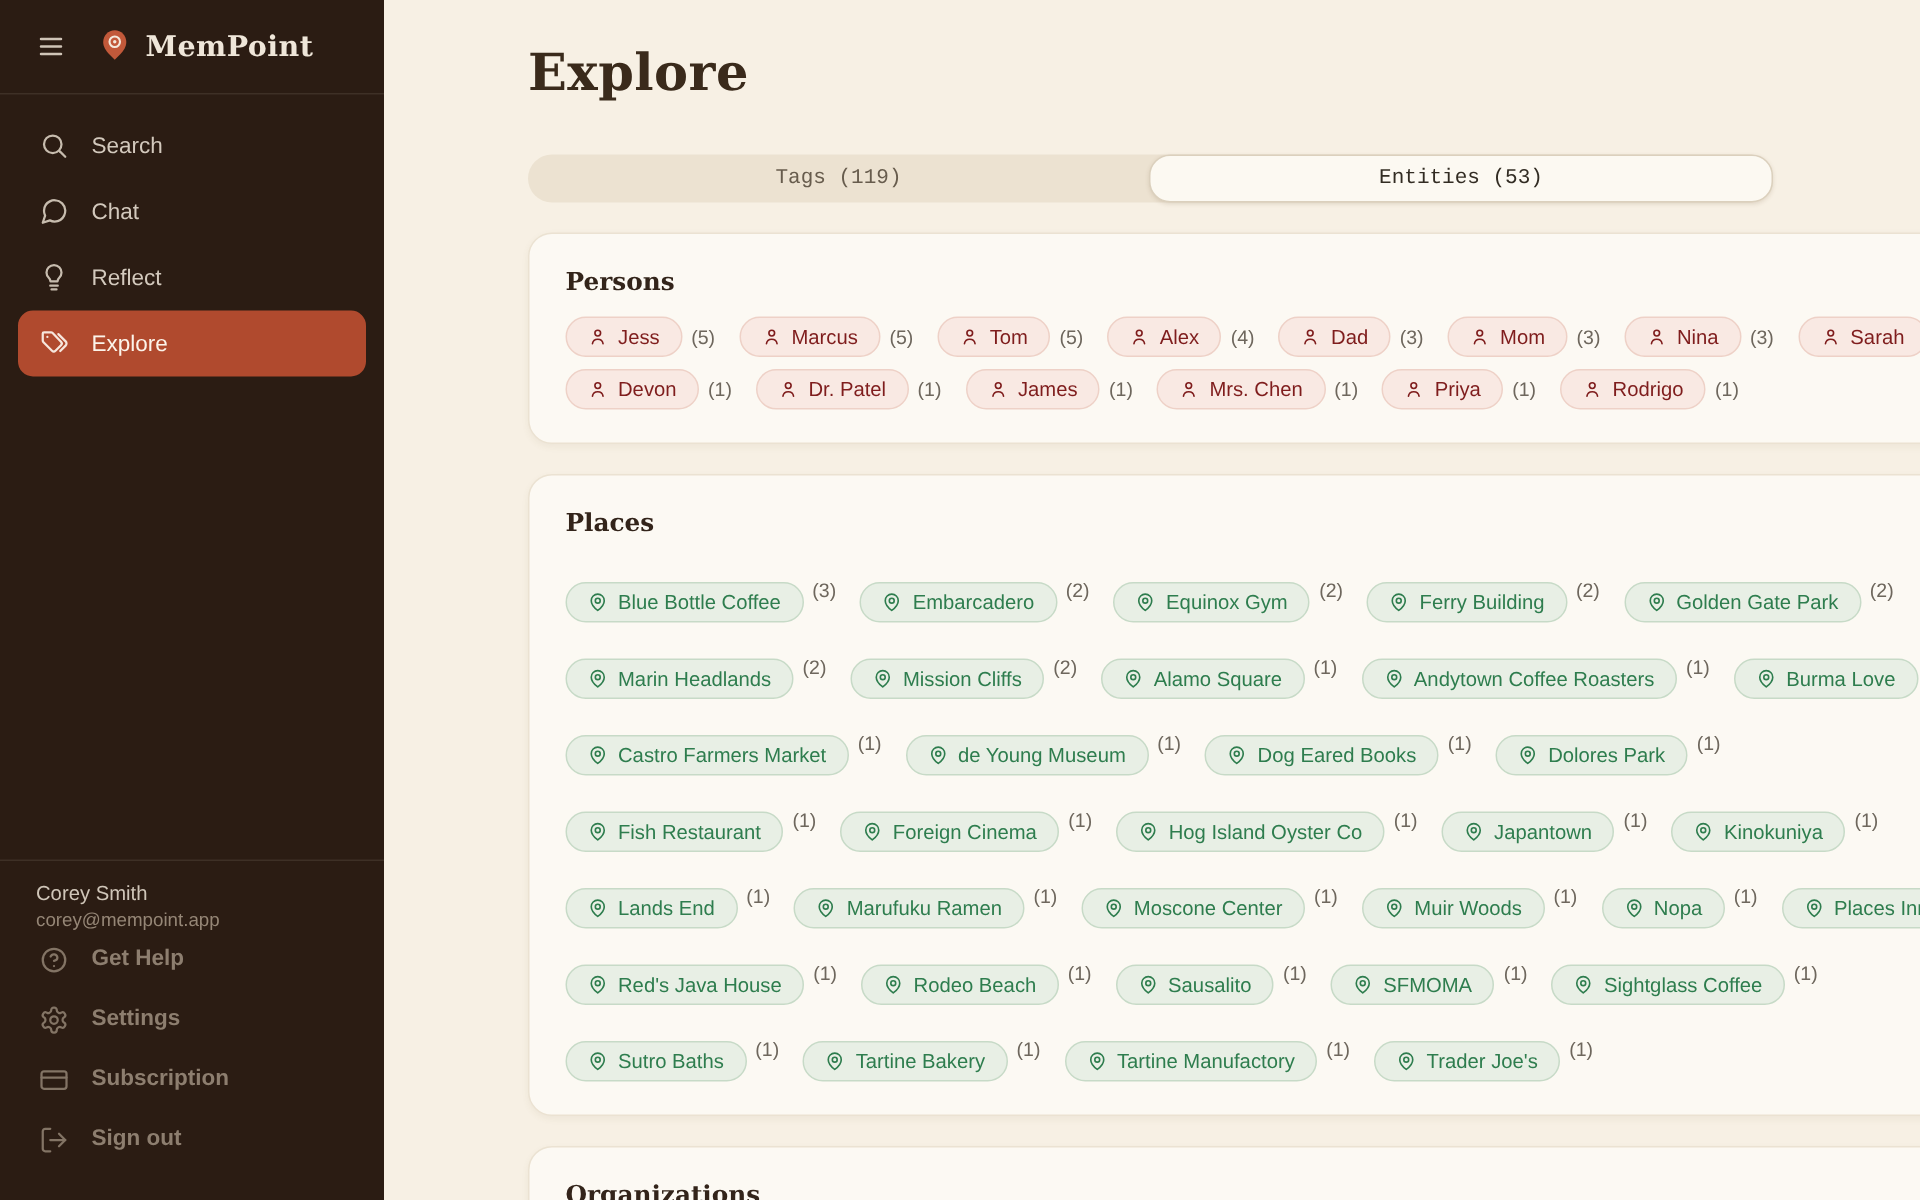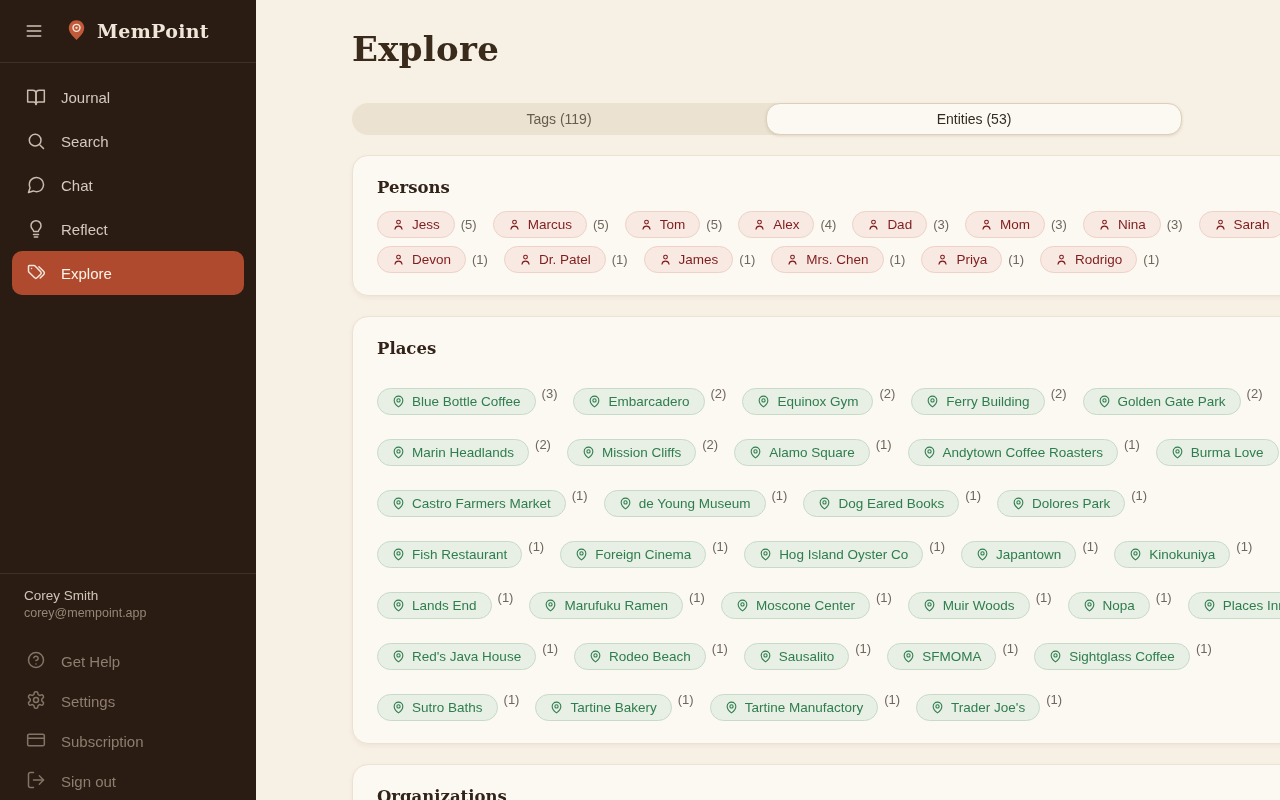--- a/index.html
+++ b/index.html
@@ -45,42 +45,42 @@
 
   .sb-bottom {
     margin-top:auto;
     border-top:1px solid rgba(235,222,205,0.10);
     padding:14px 12px 10px;
   }
   .sb-user { padding:0 12px 10px; }
   .sb-user-name { font-size:13.5px; color:#cfc5b8; }
   .sb-user-email { font-size:12.5px; color:#958676; margin-top:3px; }
   .sb-footer-item {
-    display:flex; align-items:flex-end; gap:15px;
+    display:flex; align-items:flex-start; gap:15px;
     height:40px; padding:0 14px; border-radius:10px;
     color:#8d7e6f; font-size:15px; cursor:pointer;
-    background:none; border:none; font-family:inherit; text-align:left; width:100%;
+    background:none; border:none; font-family:inherit; text-align:left; width:100%;font-weight:bold;
   }
   .sb-footer-item .ic { color:#83746536; color:#837465; }
 
   
   .main { flex:1; padding:26px 0 0 96px; }
   .page-title {
     font-family:"DejaVu Serif", serif; font-weight:700;
     font-size:34px; line-height:46px; color:#3a2a1b; letter-spacing:.3px;
   }
   .tabs {
     width:830px; height:32px; margin-top:31px;
     background:#ece2d1; border-radius:16px;
     display:flex;
   }
   .tab {
     flex:1; height:32px; border:none; background:transparent;
     border-radius:16px; font-size:14px; color:#675c4d;
-    cursor:pointer; font-family:Liberation Sans, sans-serif;
+    cursor:pointer; font-family:Liberation Mono, monospace;
   }
   .tab.active {
     background:#fcf9f2; border:1px solid #dbd0bd; border-radius:14px;
     color:#322c23; box-shadow:0 1px 3px rgba(120,95,60,.18);
   }
 
   .card {
     width:1002px; margin-top:20px;
     background:#fcf9f3; border:1px solid #ebe2d2; border-radius:16px;
     padding:22px 24px; box-shadow:0 2px 5px rgba(120,95,60,.07);
@@ -122,29 +122,20 @@
           <path d="M12 1C7 1 3.2 5 3.2 10c0 3.7 2.2 6.8 4.4 9.1L12 23.6l4.4-4.5c2.2-2.3 4.4-5.4 4.4-9.1C20.8 5 17 1 12 1z" fill="#c2593a"></path>
           <circle cx="12" cy="9.8" r="4" fill="none" stroke="#f4e9dc" stroke-width="1.6"></circle>
           <circle cx="12" cy="9.8" r="1.3" fill="#f4e9dc"></circle>
         </svg>
       </span>
       <span class="logo-text">MemPoint</span>
     </div>
   </div>
 
   <nav class="sb-nav">
-    <button class="sb-item">
-      <span class="ic">
-        <svg width="20" height="20" viewBox="0 0 24 24" fill="none" stroke="currentColor" stroke-width="1.8" stroke-linecap="round" stroke-linejoin="round">
-            <path d="M2 4h6a4 4 0 0 1 4 4v13a3 3 0 0 0-3-3H2z"></path>
-            <path d="M22 4h-6a4 4 0 0 0-4 4v13a3 3 0 0 1 3-3h7z"></path>
-          </svg>
-      </span>
-      <span>Journal</span>
-    </button>
     <button class="sb-item">
       <span class="ic">
         <svg width="20" height="20" viewBox="0 0 24 24" fill="none" stroke="currentColor" stroke-width="1.8" stroke-linecap="round">
             <circle cx="11" cy="11" r="7"></circle>
             <path d="M21 21l-4.3-4.3"></path>
           </svg>
       </span>
       <span>Search</span>
     </button>
     <button class="sb-item">

